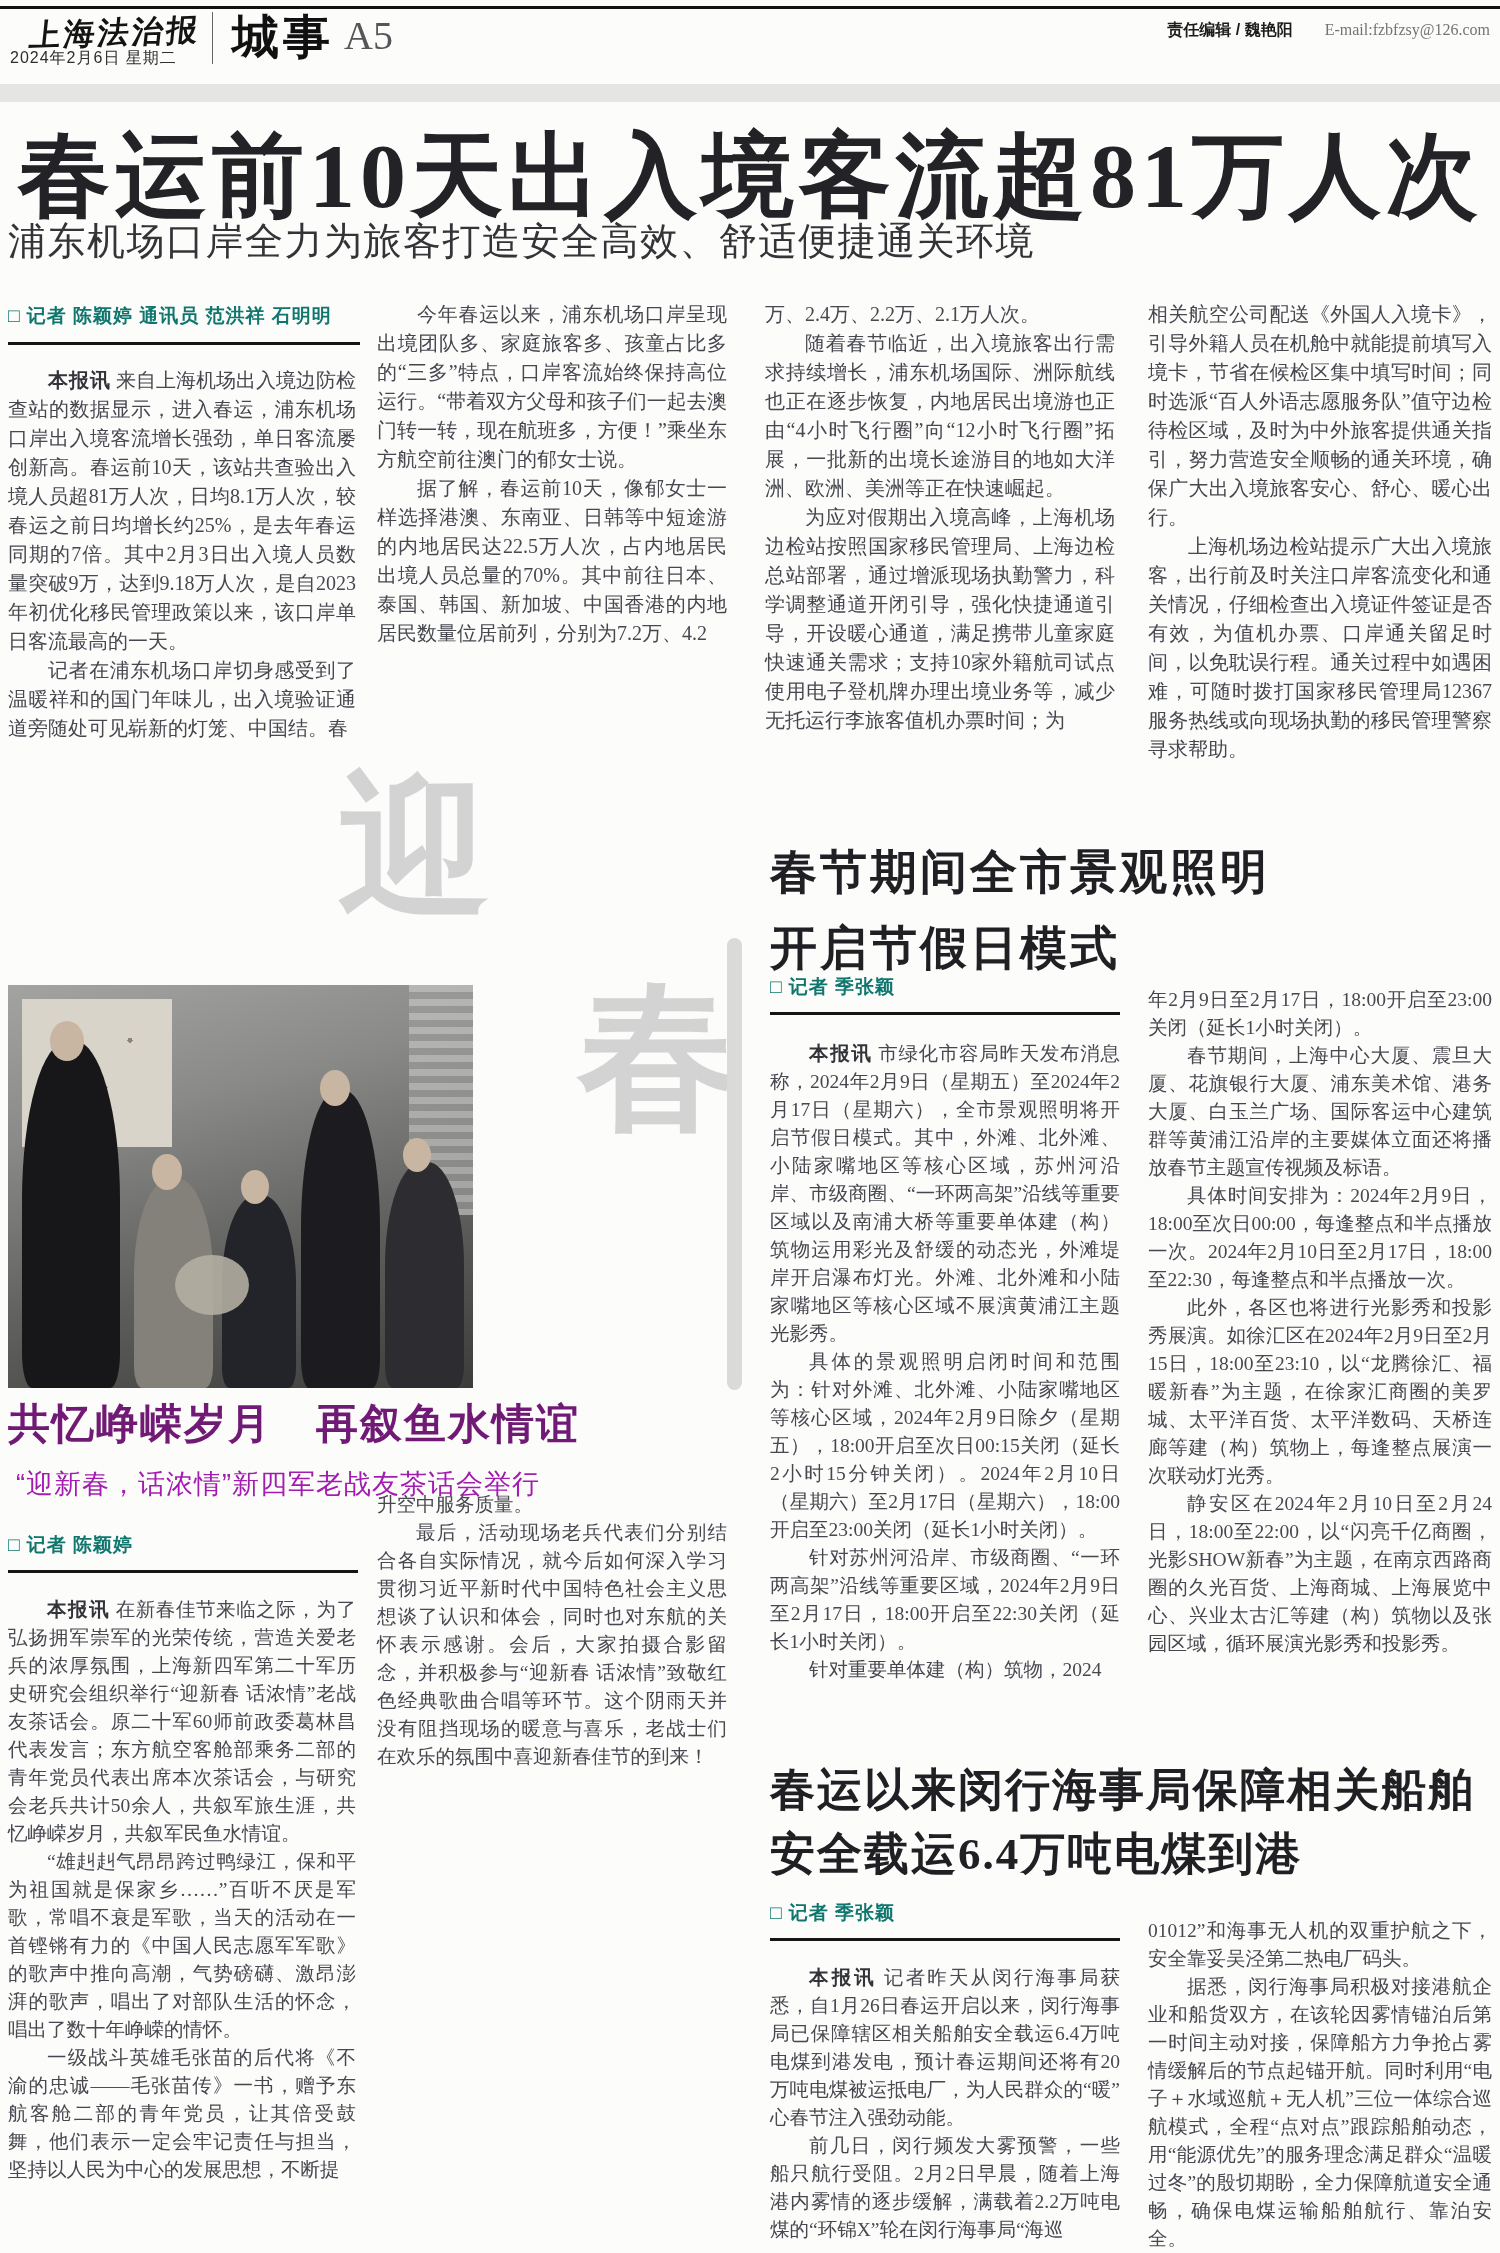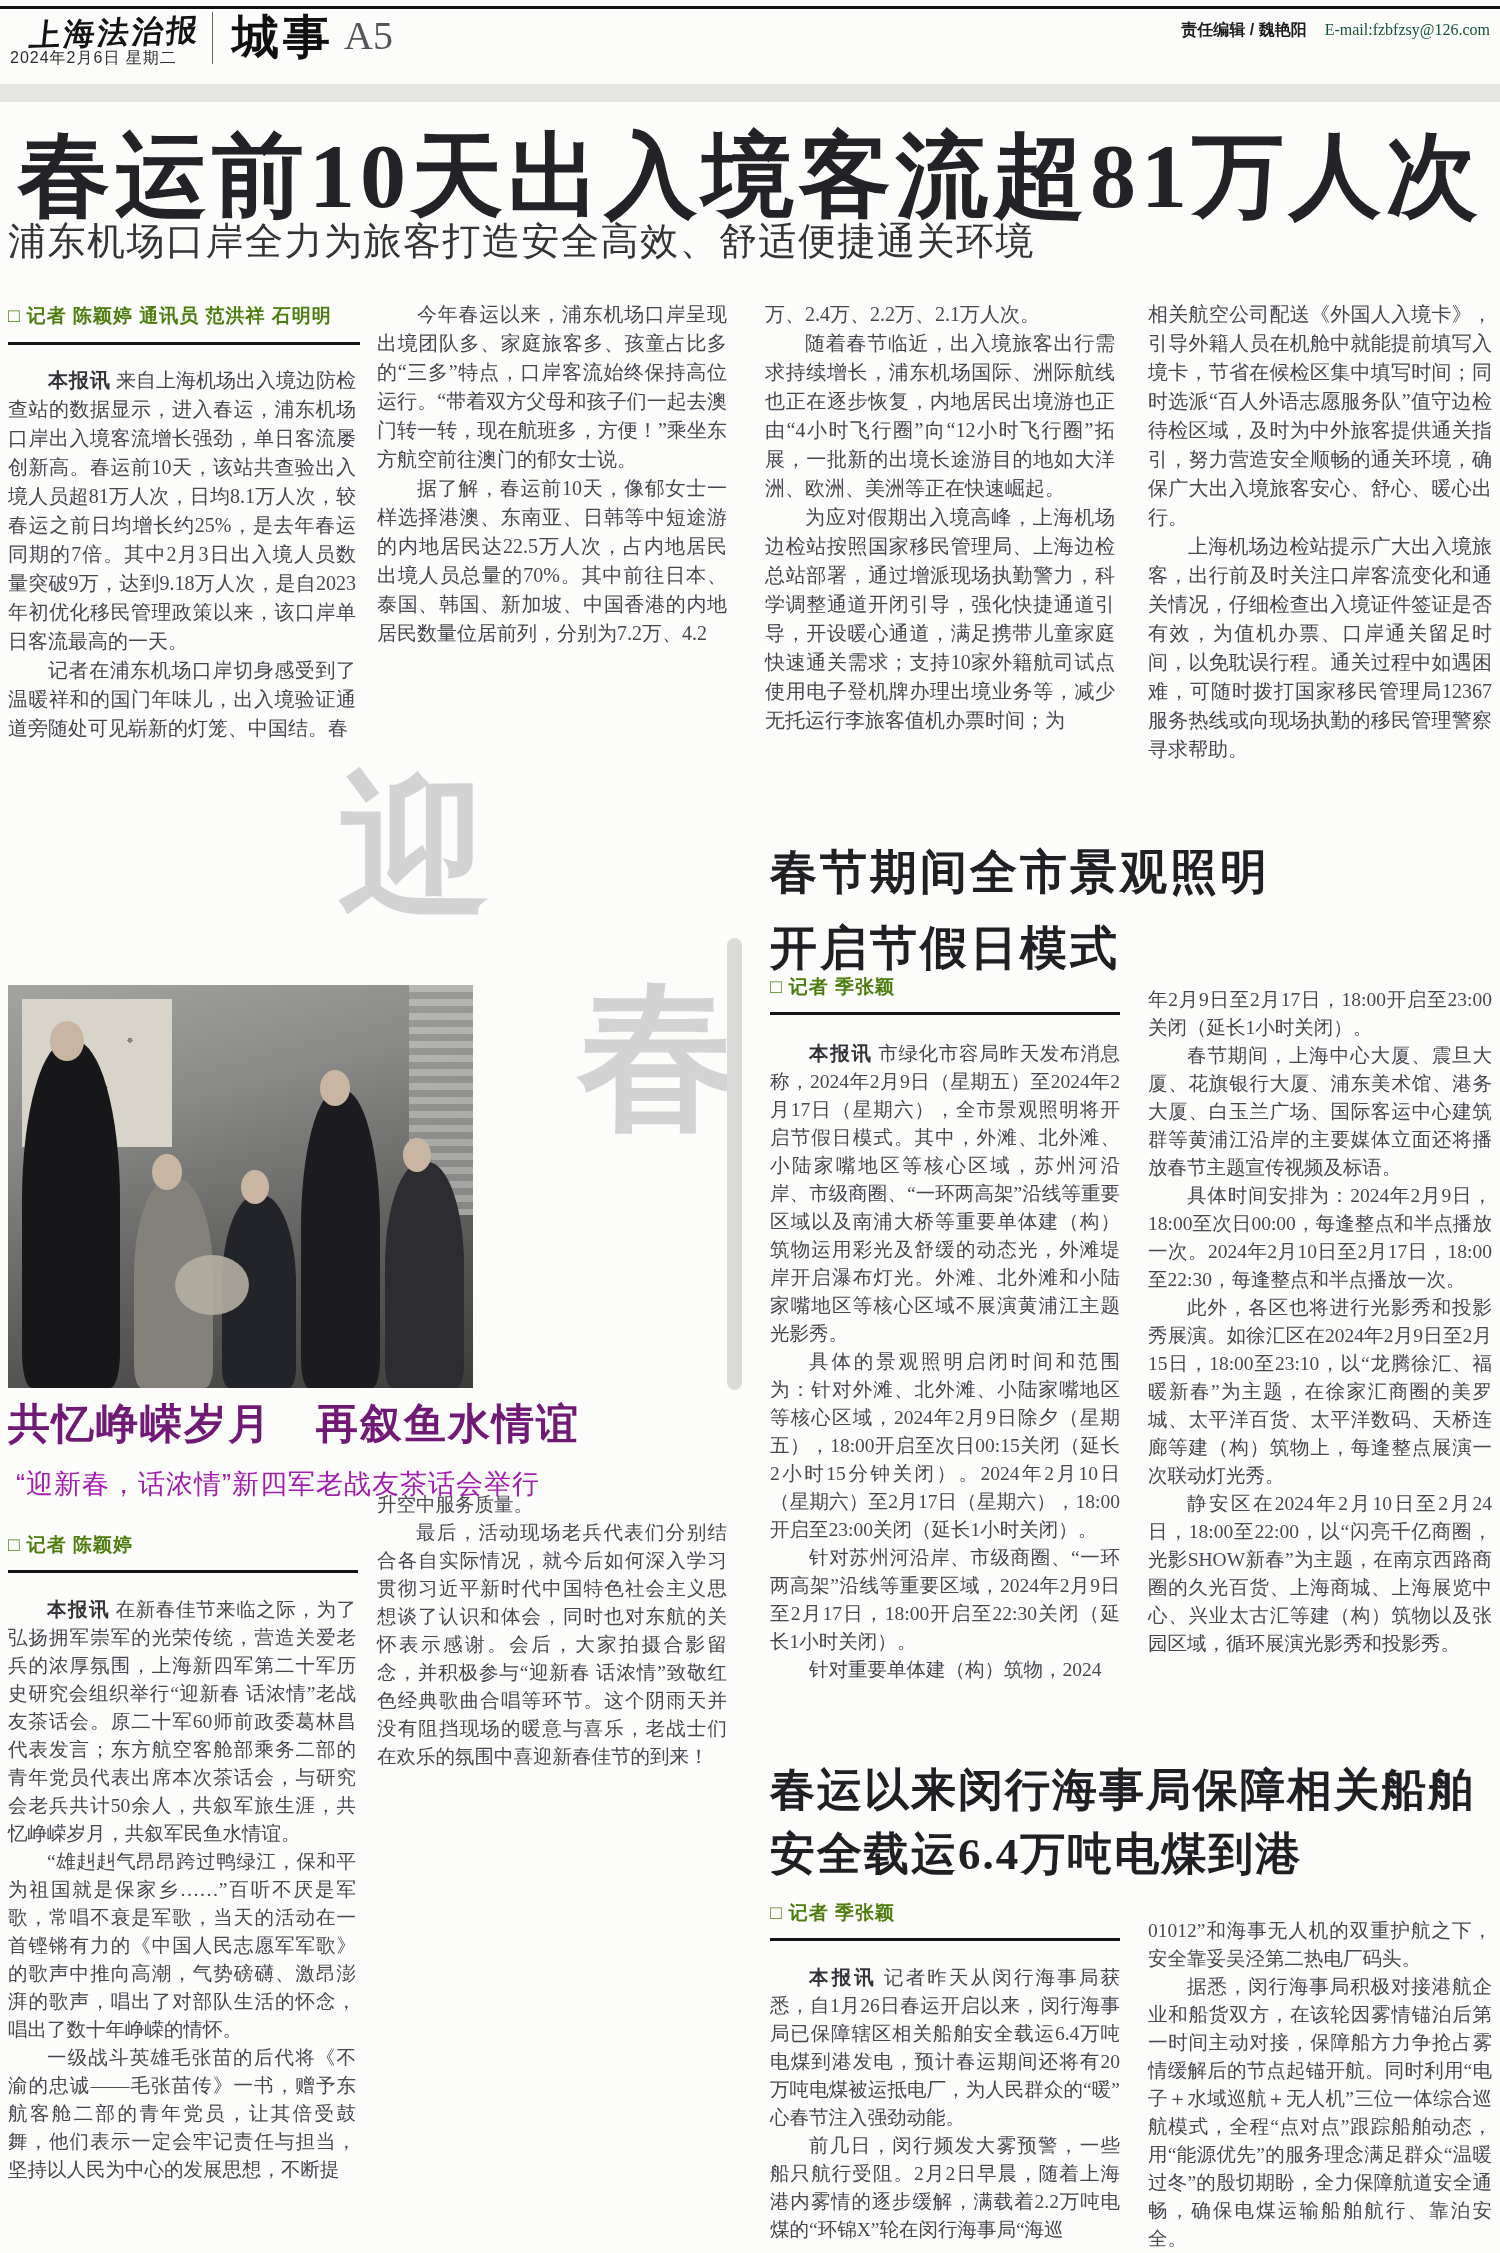--- a/index.html
+++ b/index.html
@@ -11,31 +11,31 @@
   .logo{position:absolute;left:30px;top:12px;font:bold 31px "Liberation Serif",serif;
         transform:skewX(-8deg) rotate(-2deg);letter-spacing:3px;color:#141414}
   .dateline{position:absolute;left:10px;top:48px;font:16px "Liberation Sans",sans-serif;
         color:#2e2e2e;letter-spacing:1px}
   .mast-divider{position:absolute;left:212px;top:12px;width:1px;height:52px;background:#666}
   .section{position:absolute;left:232px;top:6px;font:bold 47px "Liberation Sans",sans-serif;
         letter-spacing:4px;color:#101010}
   .pageno{position:absolute;left:344px;top:12px;font:40px "Liberation Serif",serif;color:#55555a}
   .editor-box{position:absolute;right:10px;top:20px;text-align:right;white-space:nowrap}
   .editor{font:bold 16px "Liberation Sans",sans-serif;color:#1c1c1c}
-  .email{font:16px "Liberation Serif",serif;color:#14532d;margin-left:14px}
+  .email{font:16px "Liberation Serif",serif;color:#737373;margin-left:28px}
 
   .gray-band{position:absolute;left:0;top:84px;width:100%;height:18px;background:#e5e5e4}
 
   
   .lead-headline{position:absolute;left:6px;top:102px;width:1492px;margin:12px;
         font:900 92px "Liberation Serif",serif;letter-spacing:5px;color:#222227;white-space:nowrap}
   .lead-subheadline{position:absolute;left:8px;top:216px;margin:0;
         font:400 38px "Liberation Sans",sans-serif;letter-spacing:1.5px;color:#333338}
 
-  .byline{position:absolute;font:bold 19px "Liberation Sans",sans-serif;color:#4d7c0f;letter-spacing:1px}
+  .byline{position:absolute;font:bold 19px "Liberation Sans",sans-serif;color:#0f766e;letter-spacing:1px}
   .rule{position:absolute;height:3px;background:#151515}
   .b-lead{left:8px;top:303px}
   .r-lead{left:8px;top:342px;width:352px}
 
   .body-col{position:absolute;text-align:justify;font-family:"Liberation Serif",serif;color:#46474f}
   .body-col p{margin:0;text-indent:2em}
   .body-col p.cont{text-indent:0}
   .body-col b{letter-spacing:1px;color:#33343a}
   .lead-col{font-size:20px;line-height:29px}
   .sec-col{font-size:19.5px;line-height:28px}

